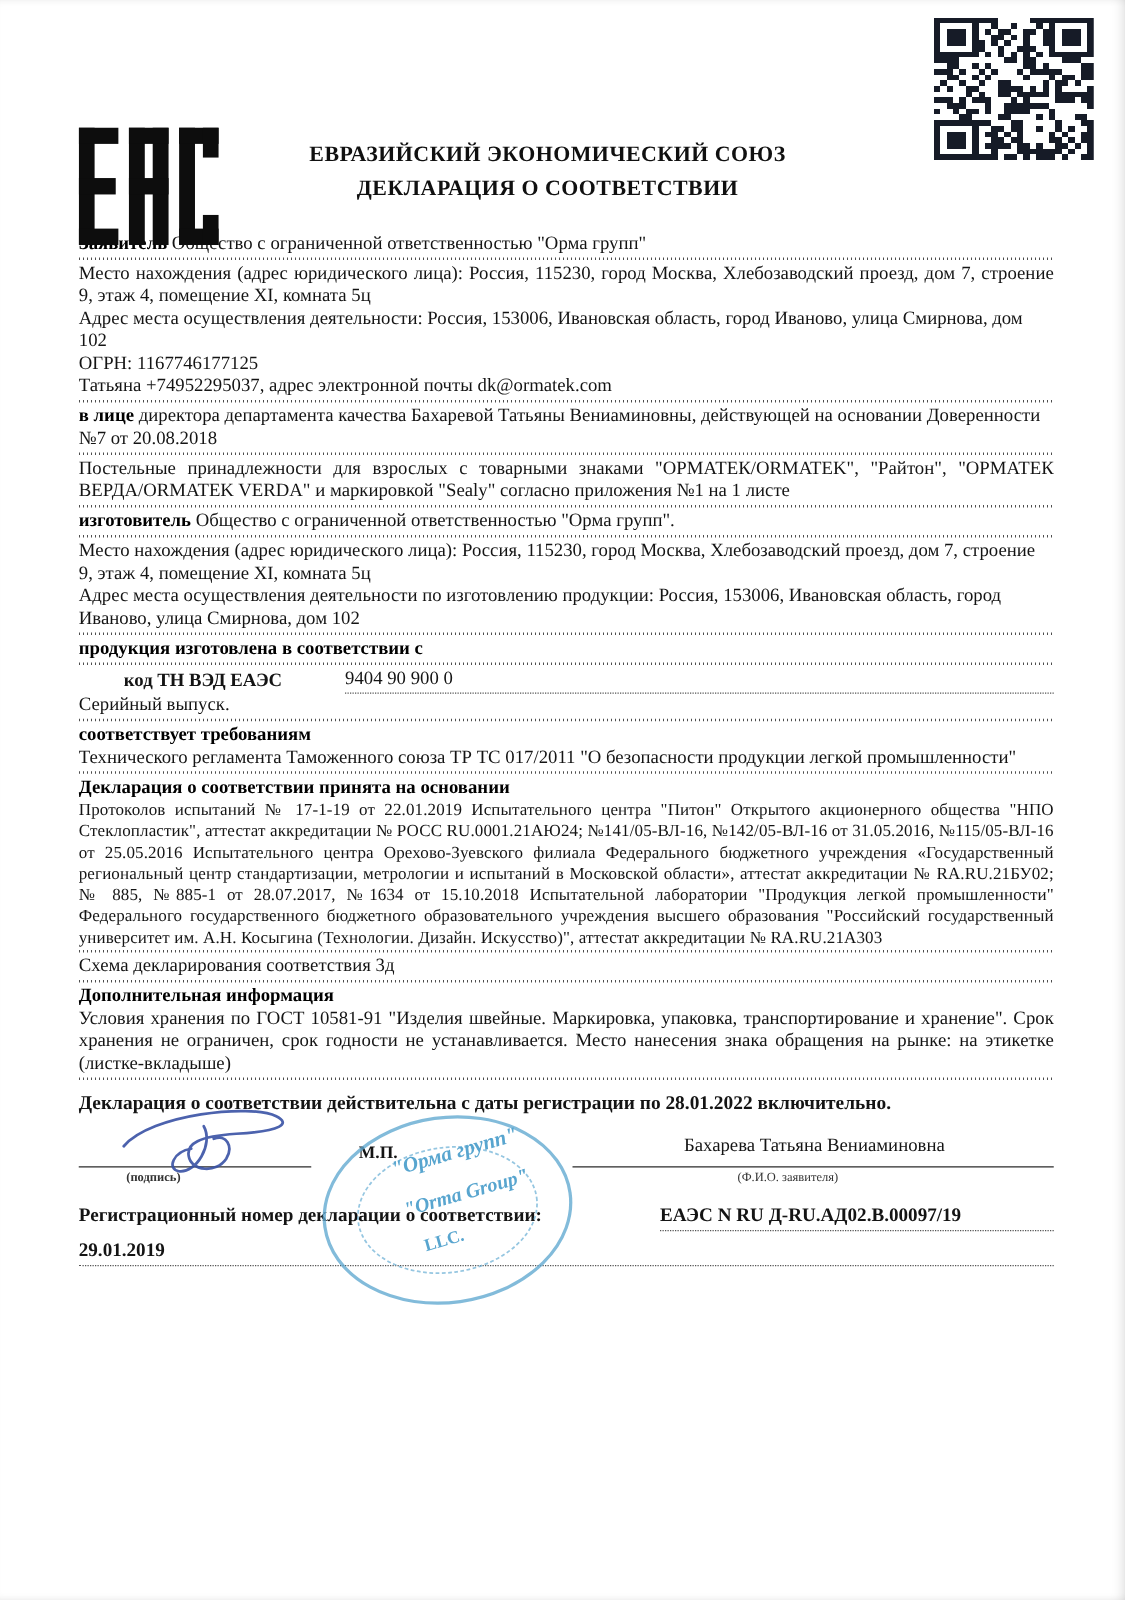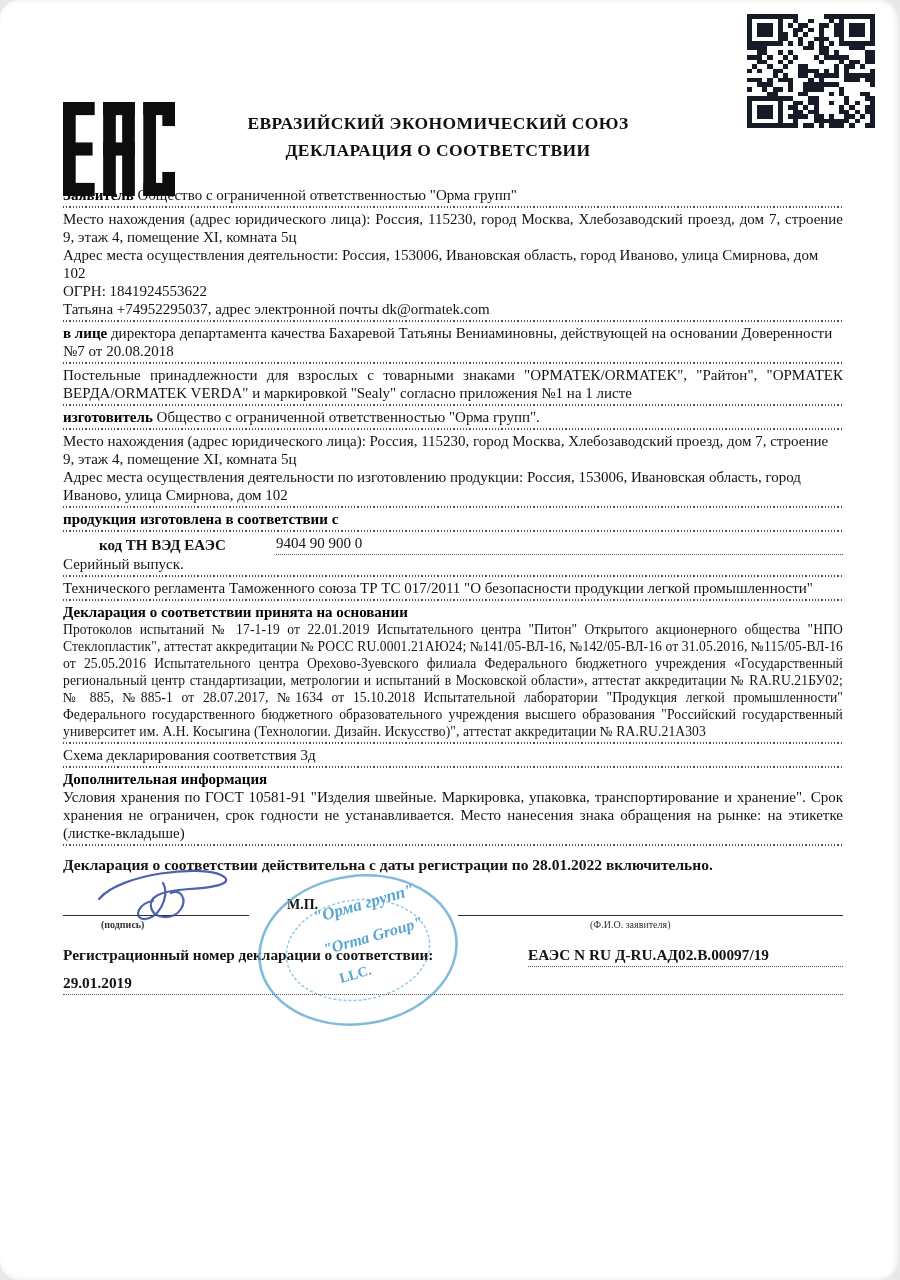--- a/index.html
+++ b/index.html
@@ -1,21 +1,20 @@
 <!DOCTYPE html>
 <html><head>
 <meta charset="utf-8">
 <style>
   html,body{margin:0;padding:0;background:#e8e8e8;}
   .page{
     position:relative;width:900px;height:1280px;margin:0 auto;background:#ffffff;
     font-family:"Liberation Serif","DejaVu Serif",serif;color:#141414;
     box-sizing:border-box;padding:0 57px 0 63px;overflow:hidden;
     box-shadow:inset -7px 0 10px -7px rgba(0,0,0,.18), inset 0 -5px 8px -6px rgba(0,0,0,.10), inset 0 6px 8px -7px rgba(0,0,0,.08);
-    border-radius:19px;
   }
   .header{position:relative;height:186px;}
   .eac-logo{position:absolute;left:0;top:102px;width:112px;height:94px;}
   .qr{position:absolute;right:-32px;top:14px;width:128px;height:114px;}
   .titles{position:absolute;left:100px;right:130px;top:110px;text-align:center;
           font-weight:bold;font-size:17.5px;line-height:27px;letter-spacing:.4px;color:#101010;}
   p{margin:0;}
   .line{font-size:15px;line-height:18px;}
   .jtf{text-align:justify;}
   .lbl{font-weight:bold;color:#000;}
@@ -393,21 +392,21 @@
           <rect x="24" y="24" width="1" height="1"></rect>
         </g>
       </svg>
   </div>
 
   <p class="line"><span class="lbl">Заявитель</span><span> Общество с ограниченной ответственностью "Орма групп"</span></p>
   <div class="dotline"></div>
 
   <p class="line jtf">Место нахождения (адрес юридического лица): Россия, 115230, город Москва, Хлебозаводский проезд, дом 7, строение 9, этаж 4, помещение XI, комната 5ц</p>
   <p class="line">Адрес места осуществления деятельности: Россия, 153006, Ивановская область, город Иваново, улица Смирнова, дом 102</p>
-  <p class="line">ОГРН: 1841924553622</p>
+  <p class="line">ОГРН: 1167746177125</p>
   <p class="line">Татьяна +74952295037, адрес электронной почты dk@ormatek.com</p>
   <div class="dotline"></div>
 
   <p class="line"><span class="lbl">в лице</span><span> директора департамента качества Бахаревой Татьяны Вениаминовны, действующей на основании Доверенности №7 от 20.08.2018</span></p>
   <div class="dotline"></div>
 
   <p class="line jtf">Постельные принадлежности для взрослых с товарными знаками "ОРМАТЕК/ORMATEK", "Райтон", "ОРМАТЕК ВЕРДА/ORMATEK VERDA" и маркировкой "Sealy" согласно приложения №1 на 1 листе</p>
   <div class="dotline"></div>
 
   <p class="line"><span class="lbl">изготовитель</span><span> Общество с ограниченной ответственностью "Орма групп".</span></p>
@@ -420,20 +419,21 @@
   <p class="line lbl">продукция изготовлена в соответствии с</p>
   <div class="dotline"></div>
 
   <div class="tnved-row">
     <span class="tnved-label">код ТН ВЭД ЕАЭС</span>
     <span class="tnved-code">9404 90 900 0</span>
   </div>
   <p class="line">Серийный выпуск.</p>
   <div class="dotline"></div>
 
+  <p class="line lbl">соответствует требованиям</p>
   <p class="line jtf">Технического регламента Таможенного союза ТР ТС 017/2011 "О безопасности продукции легкой промышленности"</p>
   <div class="dotline"></div>
 
   <p class="line lbl">Декларация о соответствии принята на основании</p>
   <p class="basis-text">Протоколов испытаний № 17-1-19 от 22.01.2019 Испытательного центра "Питон" Открытого акционерного общества "НПО Стеклопластик", аттестат аккредитации № РОСС RU.0001.21АЮ24; №141/05-ВЛ-16, №142/05-ВЛ-16 от 31.05.2016, №115/05-ВЛ-16 от 25.05.2016 Испытательного центра Орехово-Зуевского филиала Федерального бюджетного учреждения «Государственный региональный центр стандартизации, метрологии и испытаний в Московской области», аттестат аккредитации № RA.RU.21БУ02; № 885, №885-1 от 28.07.2017, №1634 от 15.10.2018 Испытательной лаборатории "Продукция легкой промышленности" Федерального государственного бюджетного образовательного учреждения высшего образования "Российский государственный университет им. А.Н. Косыгина (Технологии. Дизайн. Искусство)", аттестат аккредитации № RA.RU.21А303</p>
   <div class="dotline"></div>
 
   <p class="line">Схема декларирования соответствия 3д</p>
   <div class="dotline"></div>
 
@@ -455,20 +455,21 @@
         <ellipse cx="105" cy="79" rx="99" ry="74" fill="none" stroke="#5fa8d0" stroke-width="2.6" opacity=".85"></ellipse>
         <ellipse cx="105" cy="79" rx="72" ry="50" fill="none" stroke="#6fb2d6" stroke-width="1.4" stroke-dasharray="3 2" opacity=".8"></ellipse>
       </g>
       <text x="62" y="52" transform="rotate(-16 62 52)" font-family="Liberation Serif, serif" font-weight="bold" font-style="italic" font-size="17" fill="#4a9ecb">"Орма групп"</text>
       <text x="72" y="84" transform="rotate(-16 72 84)" font-family="Liberation Serif, serif" font-weight="bold" font-style="italic" font-size="16" fill="#4a9ecb">"Orma Group"</text>
       <text x="88" y="112" transform="rotate(-16 88 112)" font-family="Liberation Serif, serif" font-weight="bold" font-size="14" fill="#4a9ecb">LLC.</text>
     </svg>
     <span class="mp">М.П.</span>
     <div class="sig-line-left"></div>
     <div class="sig-cap-left">(подпись)</div>
+    <div class="signer-name">Бахарева Татьяна Вениаминовна</div>
     <div class="sig-line-right"></div>
     <div class="sig-cap-right">(Ф.И.О. заявителя)</div>
   </div>
 
   <div class="reg-row">
     <span class="reg-label">Регистрационный номер декларации о соответствии:</span>
     <span class="reg-value">ЕАЭС N RU Д-RU.АД02.В.00097/19</span>
   </div>
   <div class="reg-row">
     <span class="reg-value">29.01.2019</span>

